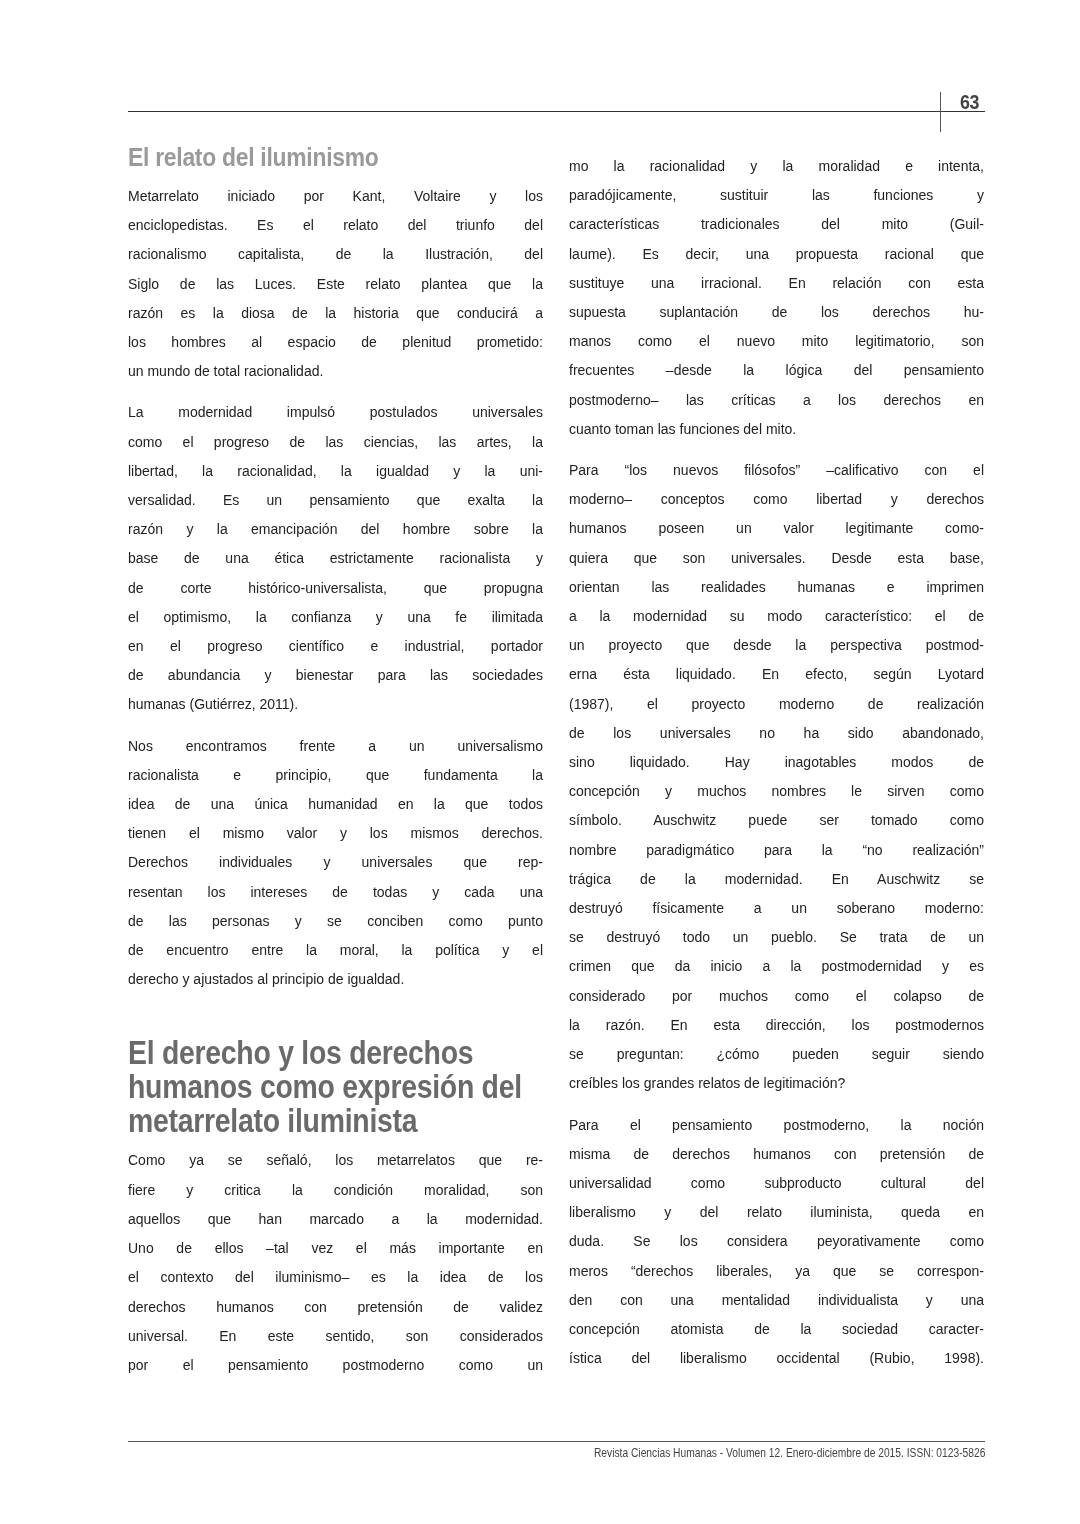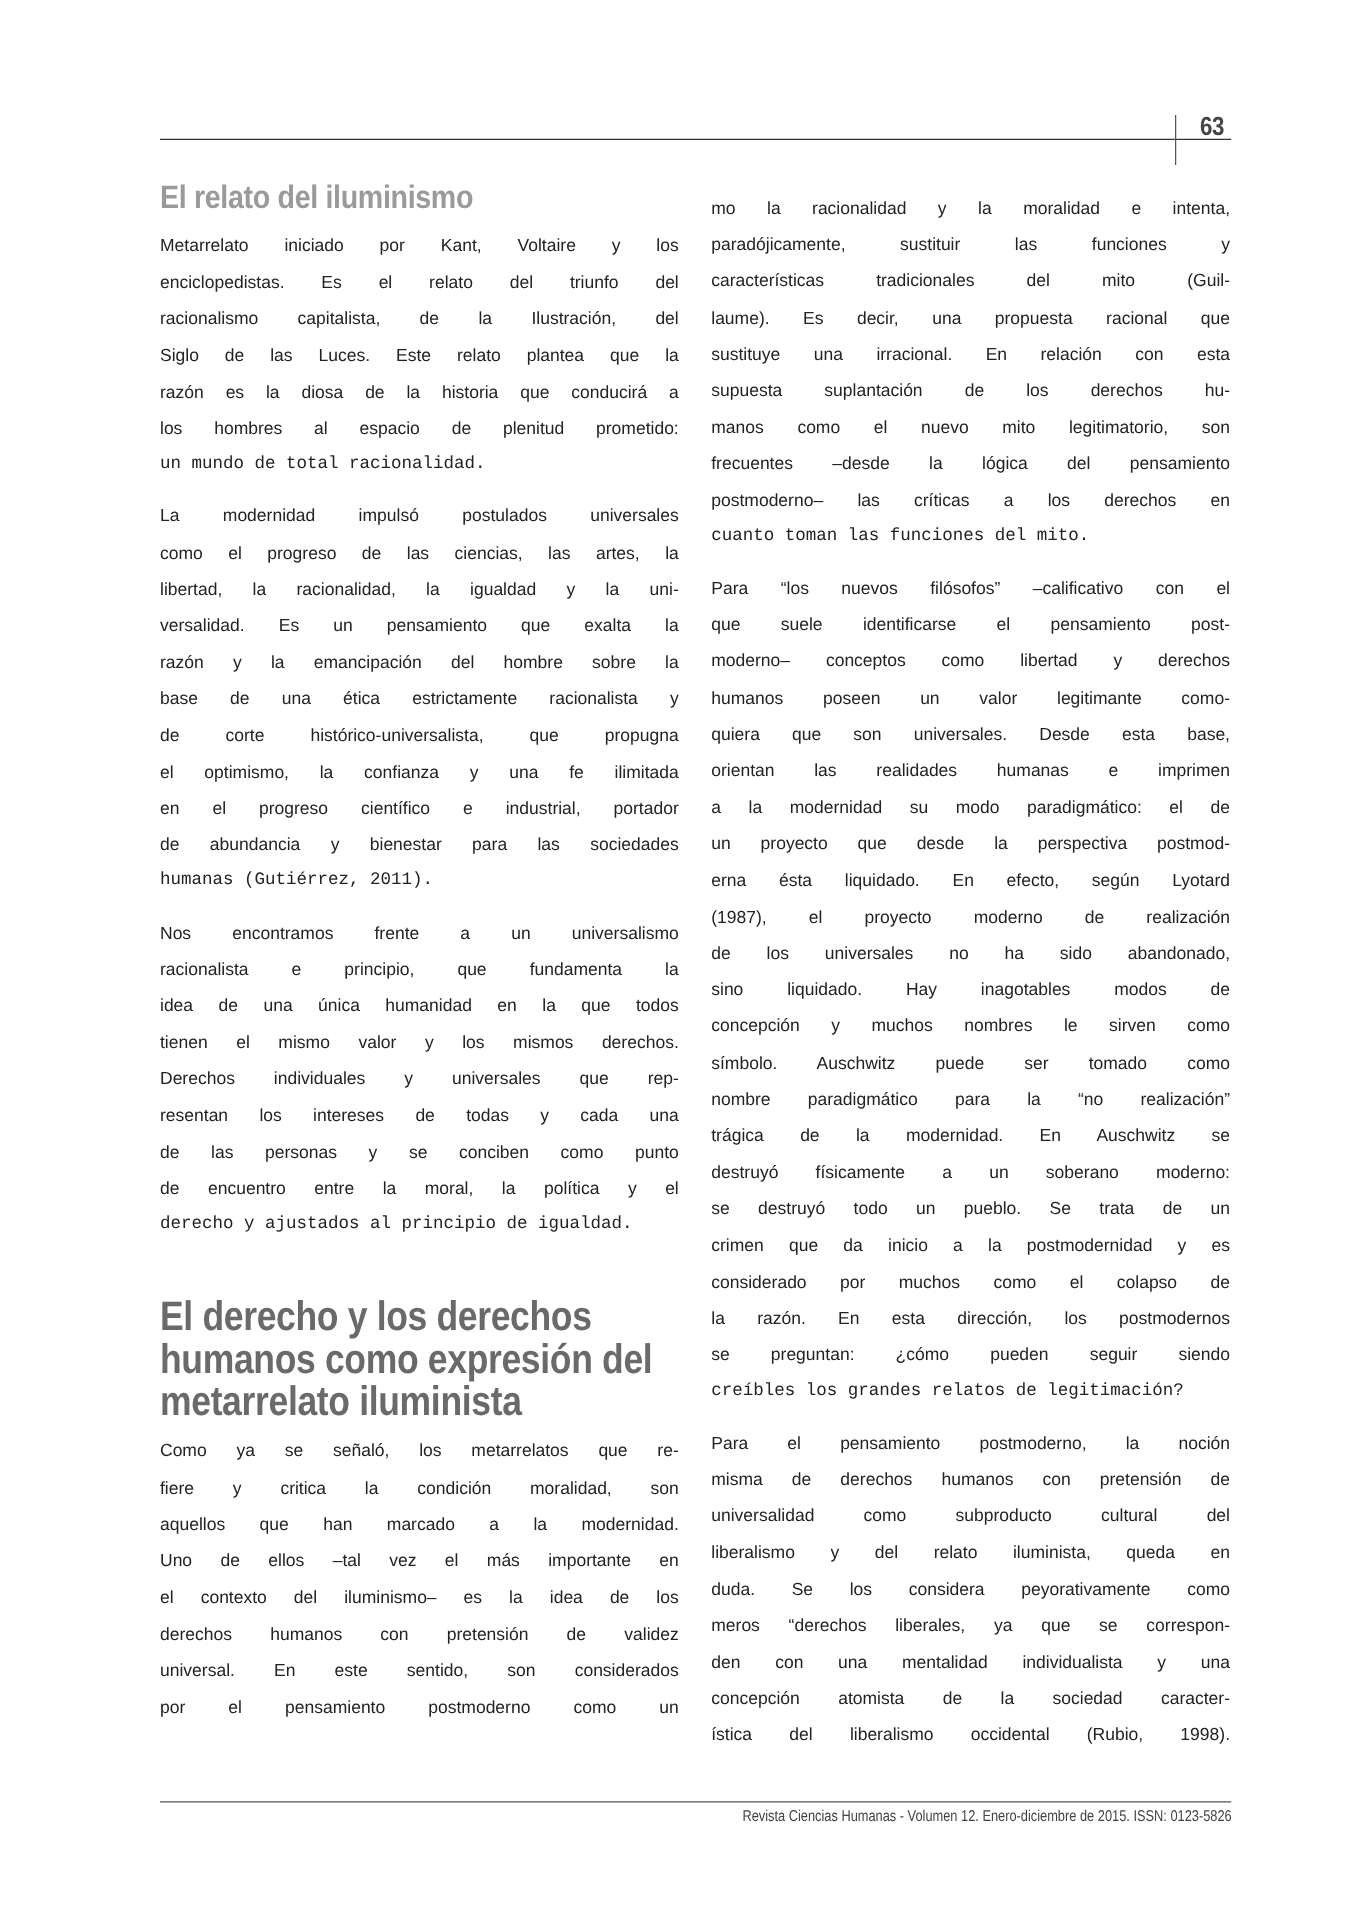--- a/index.html
+++ b/index.html
@@ -5,21 +5,21 @@
     html, body { margin: 0; padding: 0; background: #ffffff; }
     body { width: 1080px; height: 1524px; position: relative; overflow: hidden; font-family: "Liberation Sans", "DejaVu Sans", sans-serif; color: #222222; }
     .header-rule { position: absolute; left: 128px; top: 111px; width: 857px; height: 1px; background: #333333; }
     .header-vrule { position: absolute; left: 940px; top: 92px; width: 1px; height: 40px; background: #555555; }
     .page-number { position: absolute; left: 960px; top: 90px; font-family: "Liberation Sans", sans-serif; font-weight: bold; font-size: 21px; color: #444444; letter-spacing: -0.5px; transform: scaleX(0.85); transform-origin: left top; }
     .col { position: absolute; top: 136px; width: 415px; }
     .col-left { left: 128px; }
     .col-right { left: 569px; }
     .body-text p { margin: 0 0 12px 0; font-size: 14px; line-height: 29.2px; text-align: justify; color: #222222; hyphens: manual; }
     .line { display: block; text-align: justify; text-align-last: justify; white-space: nowrap; }
-    .line.last { text-align-last: left; font-family: Liberation Mono, monospace; }
+    .line.last { text-align-last: left; }
     .h2-small { font-family: "Liberation Sans", sans-serif; font-weight: bold; font-size: 26px; line-height: 34px; color: #9a9a9a; margin: 4px 0 8px 0; transform: scaleX(0.88); transform-origin: left; white-space: nowrap; letter-spacing: -0.3px; }
     .h2-big { font-family: "Liberation Sans", sans-serif; font-weight: bold; font-size: 33px; line-height: 34px; color: #6a6a6a; margin: 0 0 8px 0; transform: scaleX(0.86); transform-origin: left; white-space: nowrap; letter-spacing: -0.3px; }
     .section-gap { height: 30px; }
     .footer-rule { position: absolute; left: 128px; top: 1441px; width: 857px; height: 1px; background: #555555; }
     .footer-text { position: absolute; right: 95px; top: 1446px; font-family: "Liberation Sans", sans-serif; font-size: 12.5px; color: #444444; white-space: nowrap; transform: scaleX(0.82); transform-origin: right top; }
   </style>
 </head>
 <body>
 
 <div>
@@ -95,26 +95,25 @@
       <span class="line">sustituye una irracional. En relación con esta</span>
       <span class="line">supuesta suplantación de los derechos hu-</span>
       <span class="line">manos como el nuevo mito legitimatorio, son</span>
       <span class="line">frecuentes –desde la lógica del pensamiento</span>
       <span class="line">postmoderno– las críticas a los derechos en</span>
       <span class="line last">cuanto toman las funciones del mito.</span>
     </p>
 
     <p>
       <span class="line">Para “los nuevos filósofos” –calificativo con el</span>
-      <span class="line">que suele identificarse el pensamiento post-</span>
       <span class="line">moderno– conceptos como libertad y derechos</span>
       <span class="line">humanos poseen un valor legitimante como-</span>
       <span class="line">quiera que son universales. Desde esta base,</span>
       <span class="line">orientan las realidades humanas e imprimen</span>
-      <span class="line">a la modernidad su modo paradigmático: el de</span>
+      <span class="line">a la modernidad su modo característico: el de</span>
       <span class="line">un proyecto que desde la perspectiva postmod-</span>
       <span class="line">erna ésta liquidado. En efecto, según Lyotard</span>
       <span class="line">(1987), el proyecto moderno de realización</span>
       <span class="line">de los universales no ha sido abandonado,</span>
       <span class="line">sino liquidado. Hay inagotables modos de</span>
       <span class="line">concepción y muchos nombres le sirven como</span>
       <span class="line">símbolo. Auschwitz puede ser tomado como</span>
       <span class="line">nombre paradigmático para la “no realización”</span>
       <span class="line">trágica de la modernidad. En Auschwitz se</span>
       <span class="line">destruyó físicamente a un soberano moderno:</span>

